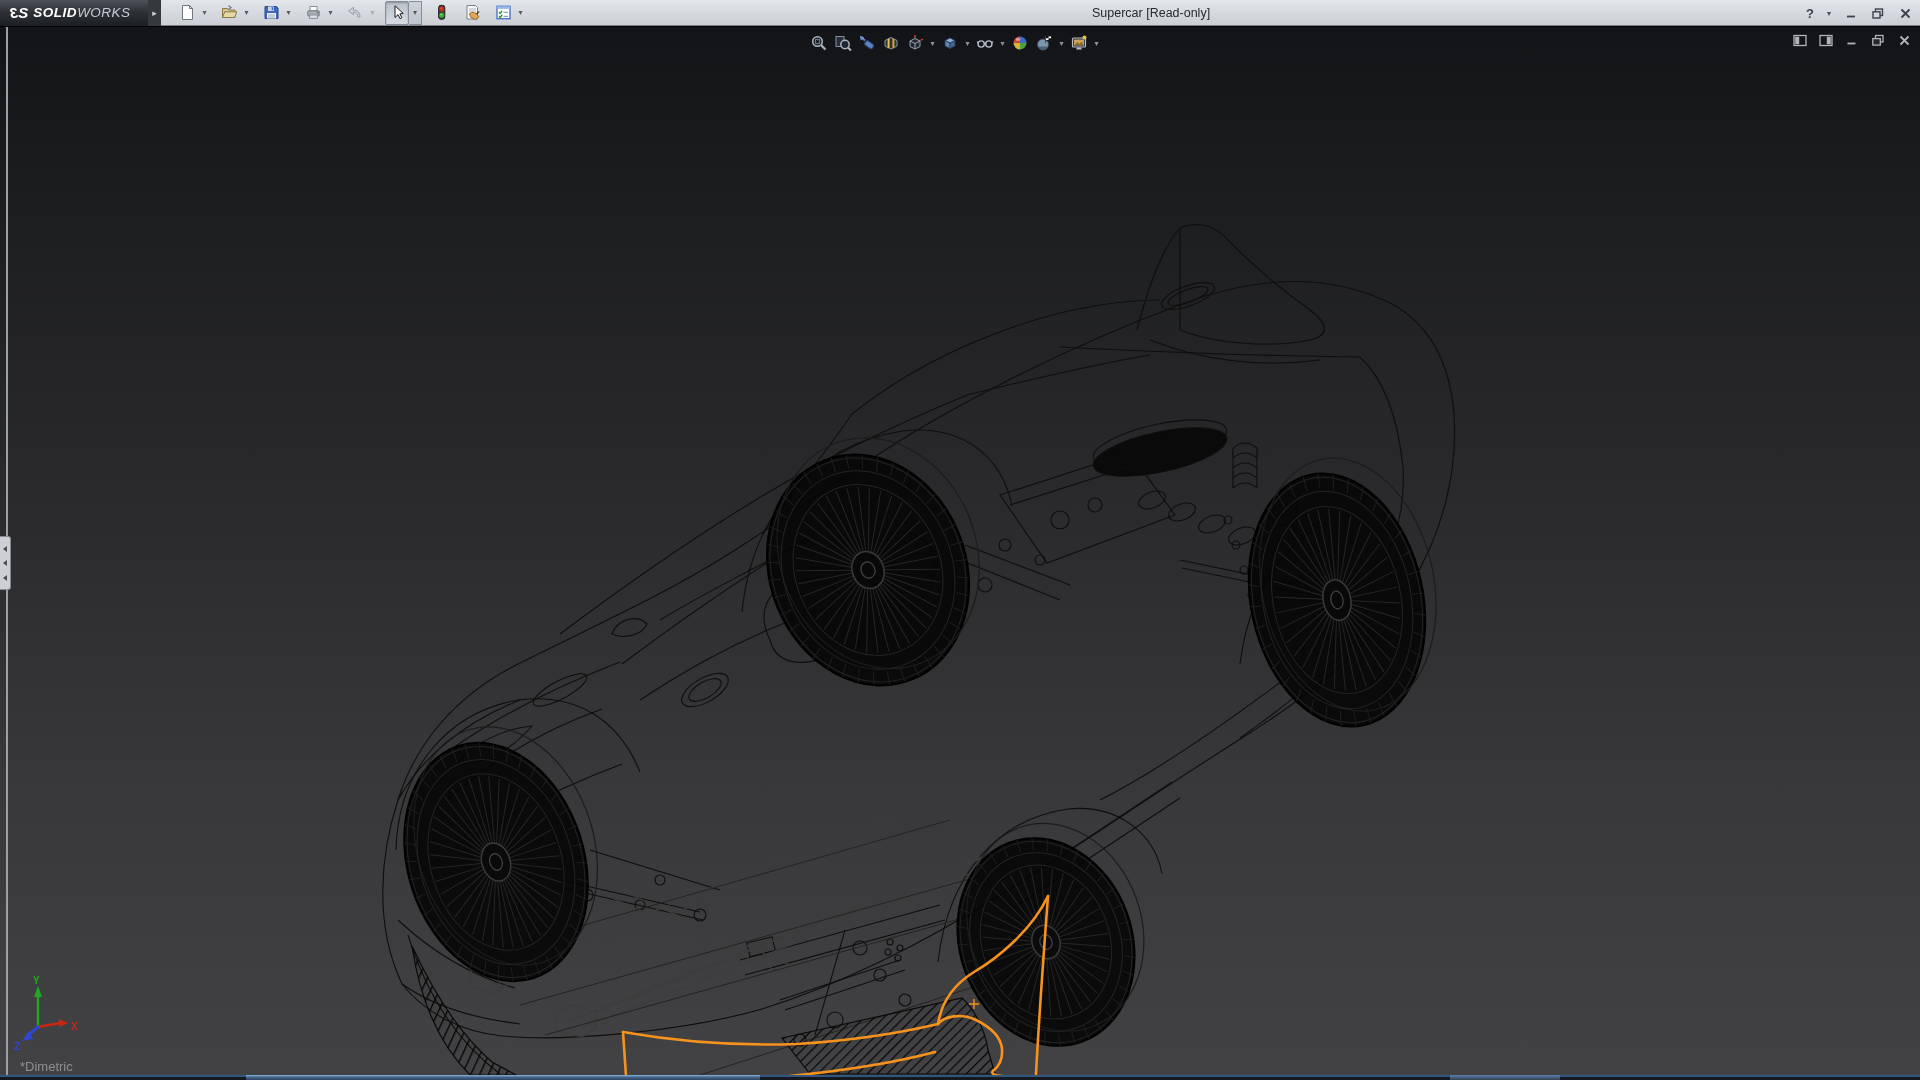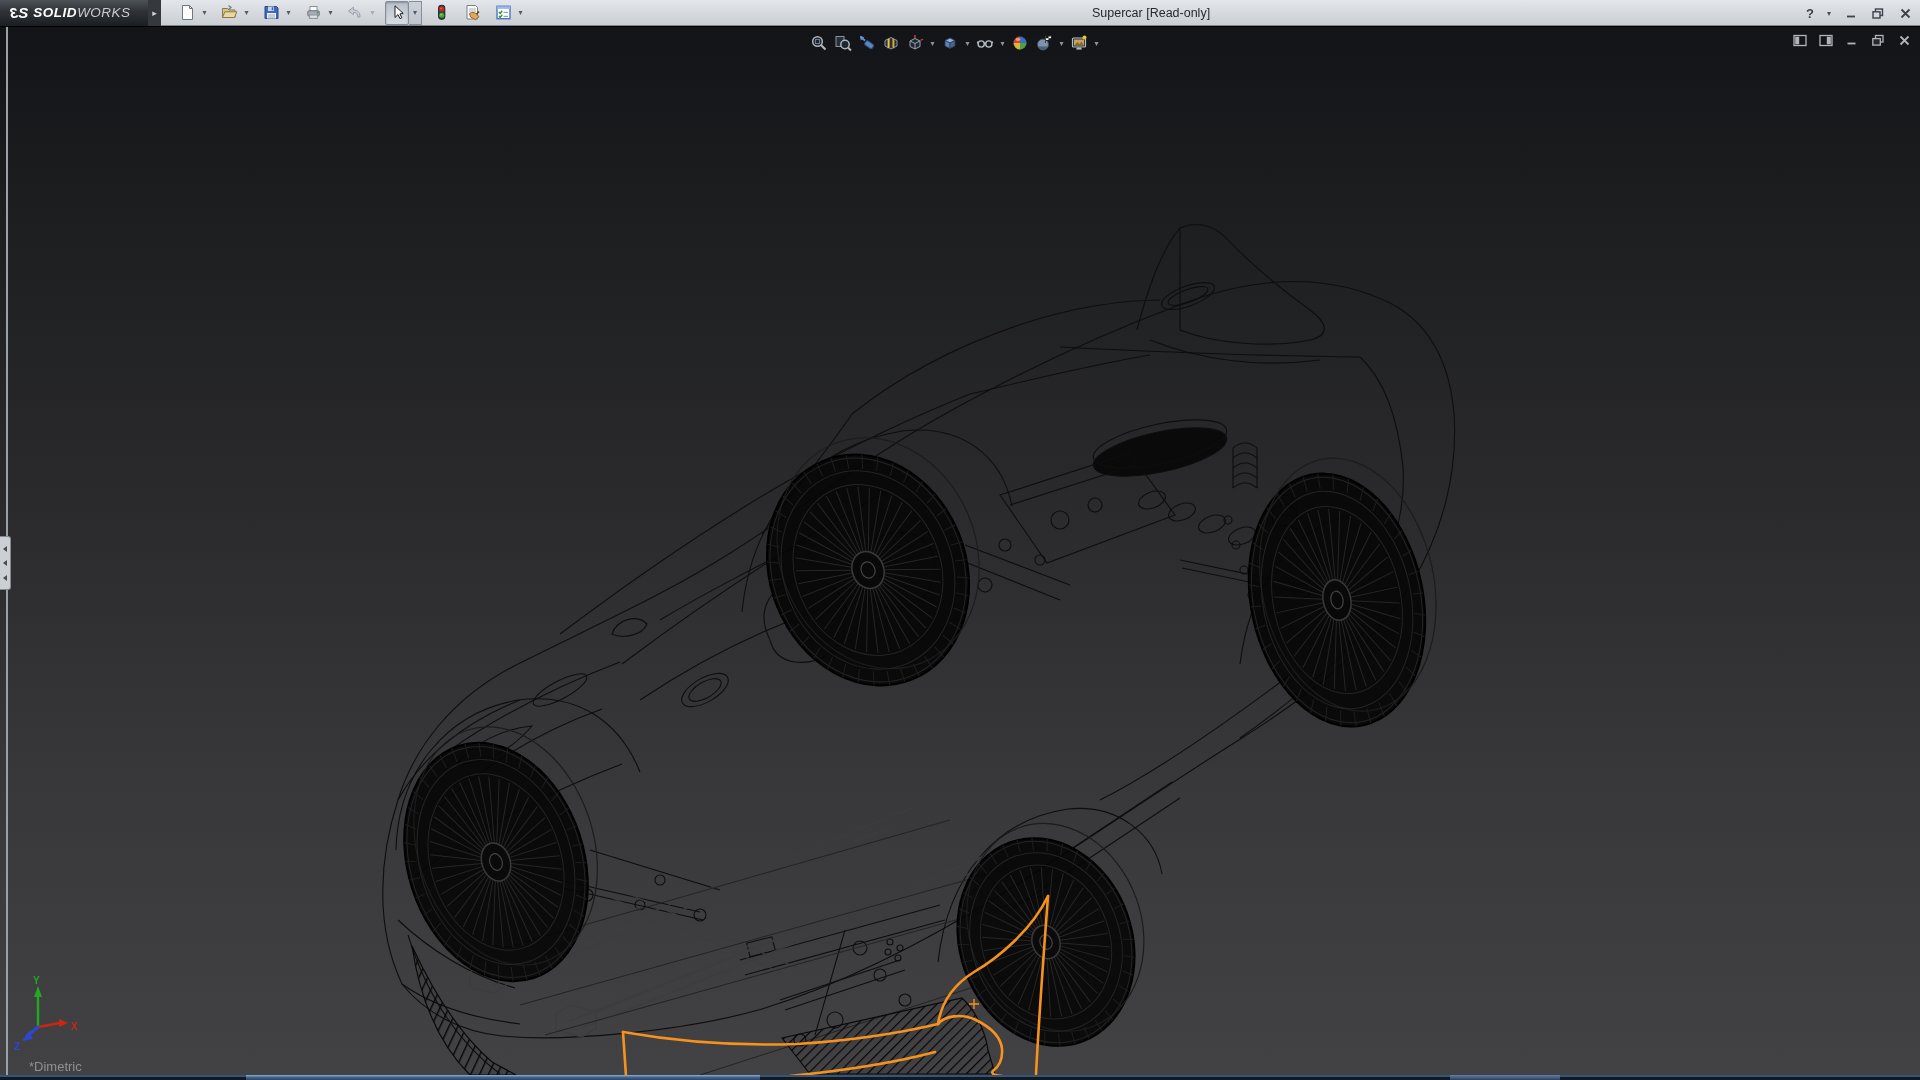--- a/index.html
+++ b/index.html
@@ -62,21 +62,21 @@
   .dc { width:16px; height:16px; display:flex; align-items:center; justify-content:center; cursor:pointer; opacity:.9; }
 
   
   .vp-splitter { position:absolute; left:6px; top:0; bottom:0; width:2px; background:#9aa0a6; }
   .splitter-tab { position:absolute; left:0; top:509px; width:11px; height:54px;
     background:#ccd0d4; border:1px solid #85888c; border-left:none; border-radius:0 3px 3px 0;
     display:flex; flex-direction:column; align-items:center; justify-content:space-evenly; cursor:pointer; }
   .tri-left { width:0; height:0; border-top:3px solid transparent; border-bottom:3px solid transparent;
     border-right:4px solid #4a4d50; }
 
-  .view-label { position:absolute; left:29px; bottom:1px; font-size:13px; color:#8f9092; }
+  .view-label { position:absolute; left:20px; bottom:1px; font-size:13px; color:#8f9092; }
 
   
   .taskbar-strip { position:absolute; left:0; bottom:0; width:1920px; height:5px; background:#141920; }
   .taskbar-strip .line { position:absolute; left:0; top:0; width:100%; height:1.5px; background:#33567e; }
   .tb-seg1 { position:absolute; left:246px; top:0; width:514px; height:5px;
     background:linear-gradient(180deg,#8ab4da 0%,#46648a 45%,#2c4464 100%); }
   .tb-seg2 { position:absolute; left:1450px; top:0; width:110px; height:5px;
     background:linear-gradient(180deg,#5e7floorb0,#31404f); background:linear-gradient(180deg,#5e7fb0 0%,#31404f 100%); }
 </style>
 </head>

